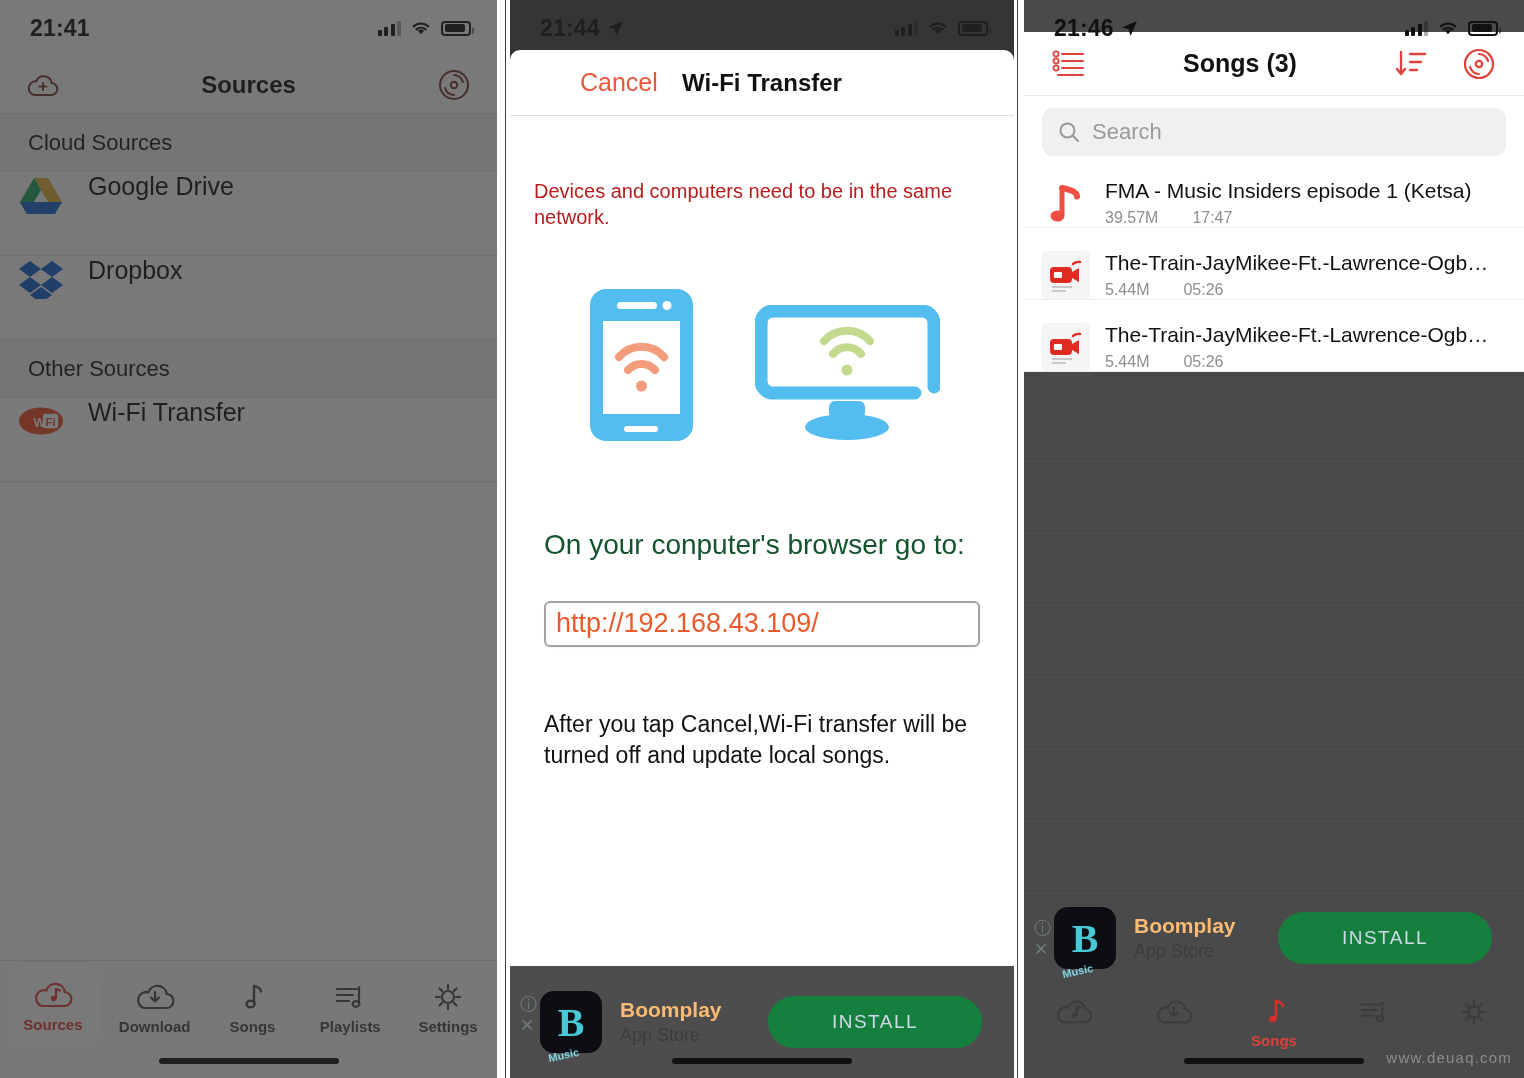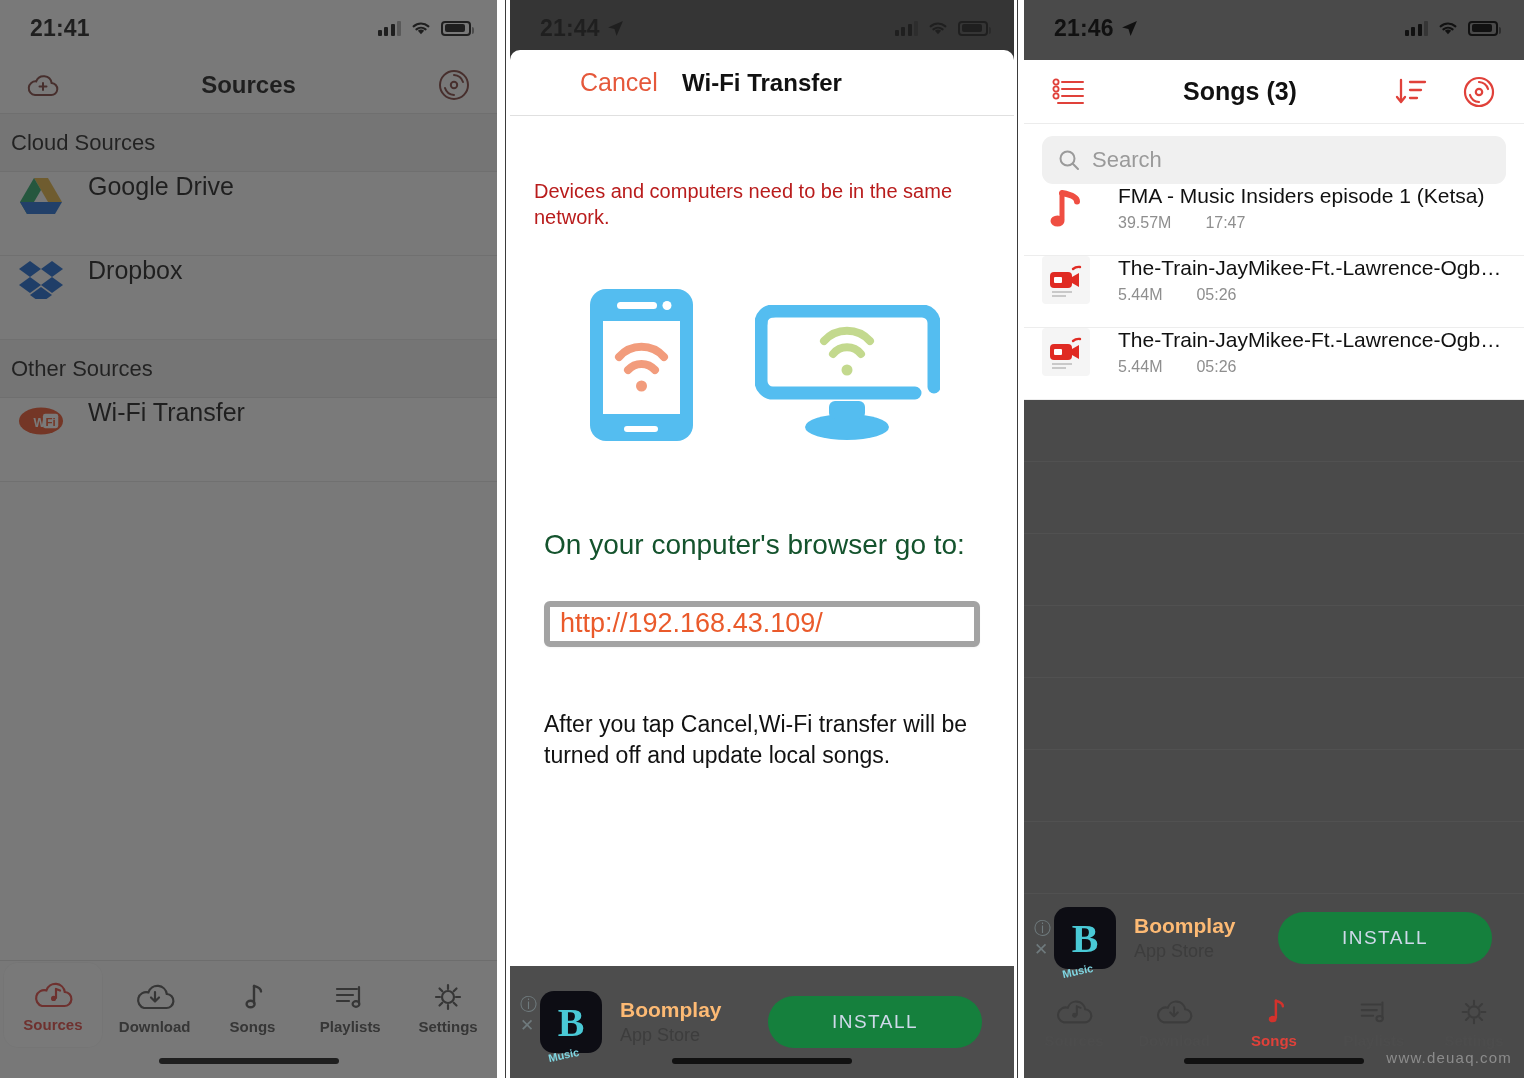--- a/index.html
+++ b/index.html
@@ -47,21 +47,21 @@
 
   
   .p1-body { position:absolute; inset:0; background:#fbfbfb; }
   .navbar {
     height:58px; display:flex; align-items:center; justify-content:space-between;
     padding: 0 22px; border-bottom:1px solid #e3e3e3; background:#fdfdfd;
   }
   .navtitle { font-size:24px; font-weight:600; color:#111; }
   .icon-btn { width:42px; height:42px; display:flex; align-items:center; justify-content:center; }
 
-  .section-head { height:58px; display:flex; align-items:center; padding:0 11px;
+  .section-head { height:58px; display:flex; align-items:center; padding:0 28px;
     font-size:22px; color:#1a1a1a; background:#f2f2f2; border-bottom:1px solid #e2e2e2; }
   .src-row { height:84px; display:flex; align-items:flex-start; padding:0 18px; gap:24px;
     background:#fbfbfb; border-bottom:1px solid #e4e4e4; }
   .src-row .label { font-size:25px; color:#111; }
   .src-row.selected { background:#ffffff; }
   .src-ico { width:46px; height:46px; display:flex; align-items:center; justify-content:center; }
 
   .p1-filler { position:absolute; left:0; right:0; top:662px; bottom:118px; background:#fbfbfb; }
 
   
@@ -78,21 +78,21 @@
   
   .sheet { position:absolute; left:0; right:0; top:50px; bottom:112px; background:#ffffff;
            border-radius:10px 10px 0 0; z-index:20; overflow:hidden; }
   .sheet-nav { height:66px; display:flex; align-items:center; justify-content:center;
                border-bottom:1px solid #e0e0e0; position:relative; }
   .sheet-nav .cancel { position:absolute; left:34px; font-size:25px; color:#e5583b;margin-left:36px; }
   .sheet-nav .title { font-size:24px; font-weight:700; color:#111; }
   .warn { margin:62px 34px 0 24px; font-size:20px; line-height:1.32; color:#b91c1c; }
   .illus { display:flex; align-items:flex-end; justify-content:center; gap:56px; margin-top:54px; }
   .instr { margin:84px 34px 0 34px; font-size:28px; color:#14532d; }
-  .urlbox { margin:40px 34px 0 34px; height:46px; border:6px solid #a3a3a3; border-radius:6px;
+  .urlbox { margin:40px 34px 0 34px; height:46px; border:2px solid #a3a3a3; border-radius:6px;
             display:flex; align-items:center; padding:0 10px; background:#fff;
             box-shadow:0 1px 2px rgba(0,0,0,.04); }
   .urlbox .u { font-size:27px; color:#ea5a2b; }
   .aftertext { margin:62px 34px 0 34px; font-size:23px; color:#111; line-height:1.36; }
 
   
   .ad { position:absolute; left:0; right:0; bottom:0; height:112px; background:#4d4d4d; z-index:8;
         display:flex; align-items:center; padding-left:30px; }
   .ad.p3 { bottom:92px; height:96px; background:transparent; }
   .ad-ico { width:62px; height:62px; border-radius:14px; background:#0d0d14; position:relative;
@@ -104,29 +104,29 @@
   .ad-title { font-size:21px; color:#fdba74; font-weight:600; }
   .ad-sub { font-size:18px; color:#3d3d3d; margin-top:3px; }
   .ad-install { margin-left:auto; margin-right:32px; width:214px; height:52px; border-radius:26px;
                 background:#15803d; color:#cfd9ea; font-size:19px; letter-spacing:1.5px;
                 display:flex; align-items:center; justify-content:center; }
   .ad-corner { position:absolute; left:10px; top:30px; display:flex; flex-direction:column; gap:4px; color:#6f7a7d; }
   .ad-corner span { font-size:17px; line-height:1; }
 
   
   .p3-body { position:absolute; inset:0; background:#4a4a4a; }
-  .songs-card { position:absolute; left:0; right:0; top:60px; height:340px; background:#ffffff; z-index:25; }
+  .songs-card { position:absolute; left:0; right:0; top:32px; height:340px; background:#ffffff; z-index:25; }
   .p3-nav { height:64px; display:flex; align-items:center; justify-content:space-between;
             padding:0 24px; border-bottom:1px solid #ececec; }
   .p3-title { font-size:25px; font-weight:700; color:#111; }
   .p3-nav-right { display:flex; align-items:center; gap:26px; }
   .searchbar { margin:12px 18px 0 18px; height:48px; background:#f0f0f0; border-radius:11px;
                display:flex; align-items:center; gap:12px; padding:0 16px; }
   .searchbar .ph { font-size:22px; color:#9a9a9a; }
-  .song-row { height:72px; display:flex; align-items:flex-start; gap:28px; padding:0 18px;
+  .song-row { height:72px; display:flex; align-items:flex-end; gap:15px; padding:0 18px;
               border-bottom:1px solid #ededed; }
   .song-thumb { width:48px; height:48px; flex:0 0 auto; display:flex; align-items:center; justify-content:center;
                 background:#f5f5f5; border-radius:4px; position:relative; overflow:hidden;}
   .song-thumb.plain { background:transparent; }
   .song-meta { flex:1; min-width:0; }
   .song-name { font-size:21px; color:#111; white-space:nowrap; overflow:hidden; text-overflow:ellipsis; }
   .song-sub { margin-top:6px; font-size:16px; color:#8e8e8e; display:flex; gap:34px; }
   .empty-rows { position:absolute; left:0; right:0; top:390px; bottom:190px; z-index:3;}
   .empty-row { height:72px; border-bottom:1px solid rgba(255,255,255,0.045); }
   .watermark { position:absolute; right:12px; bottom:12px; font-size:15px; color:#8c8c8c;

